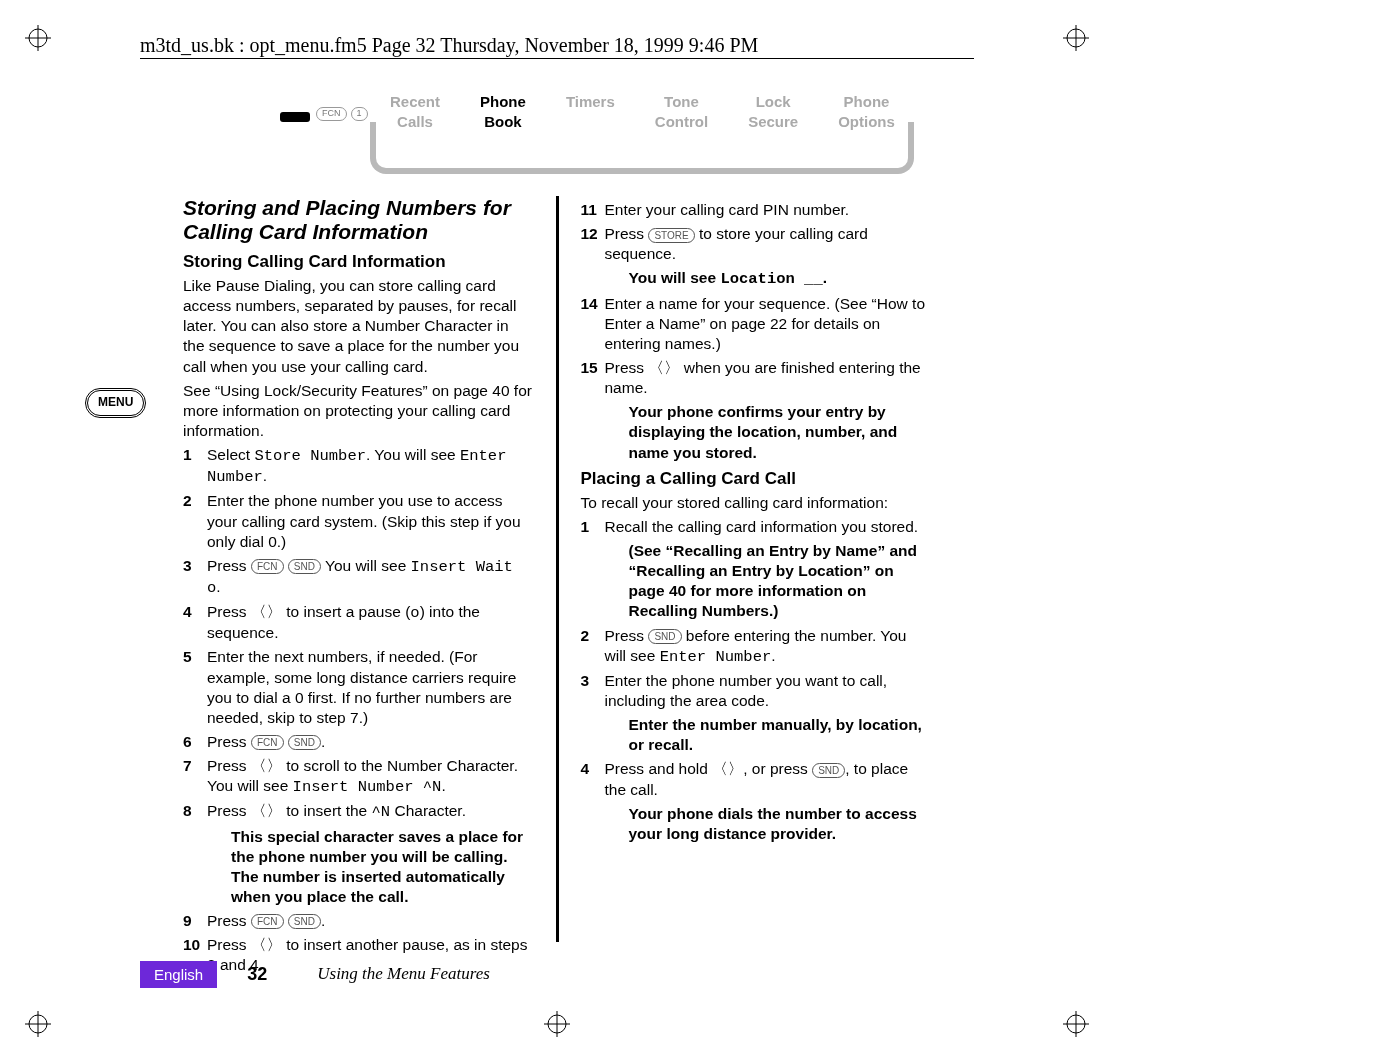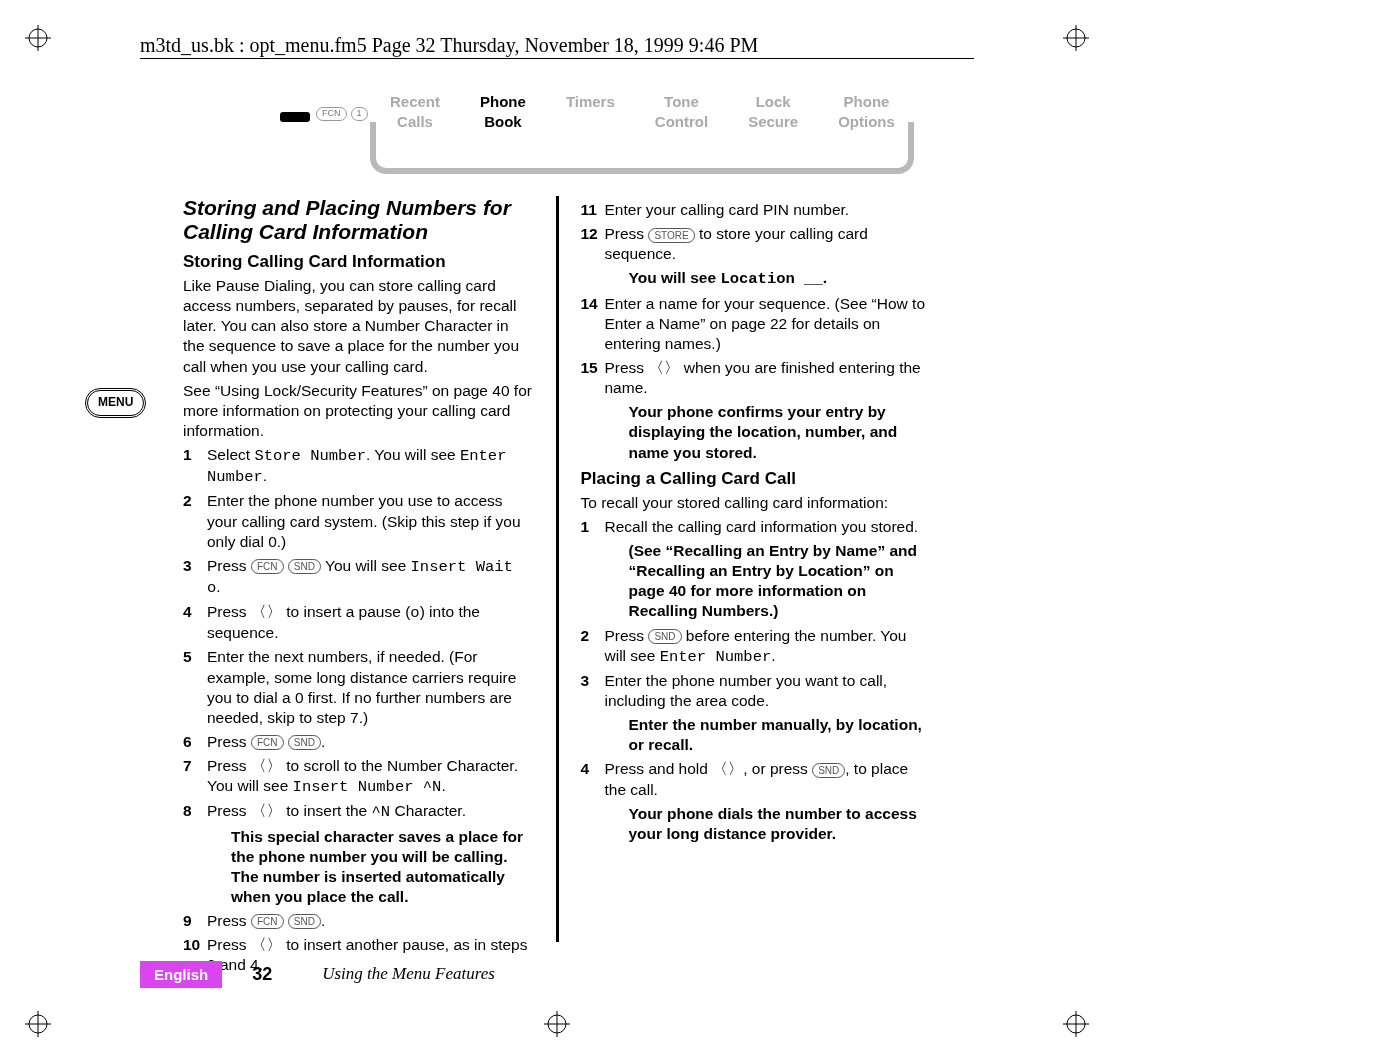--- a/index.html
+++ b/index.html
@@ -33,21 +33,21 @@
   p{margin:4px 0;}
   .num{display:flex;margin:4px 0;}
   .num .n{flex:0 0 24px;font-weight:bold;}
   .num .t{flex:1;}
   .num .sub{margin-left:24px;display:block;margin-top:4px;font-weight:bold;}
   .pix{font-family:"Courier New",monospace;}
   .btn{display:inline-block;border:1px solid #555;border-radius:10px;padding:0 5px;font-size:10px;color:#555;vertical-align:middle;}
   .menu-badge{position:absolute;left:85px;top:388px;}
   .menu-badge .outer{border:3px double #000;border-radius:22px;padding:4px 10px;font-weight:bold;font-size:12px;}
   .footer{position:absolute;bottom:74px;left:140px;right:140px;display:flex;align-items:center;gap:30px;font-size:15px;}
-  .footer .lang{background:#d946ef;color:#fff;font-weight:bold;padding:4px 14px;}
+  .footer .lang{background:#6d28d9;color:#fff;font-weight:normal;padding:4px 14px;}
   .footer .pn{font-weight:bold;font-size:18px;}
   .footer .chap{font:italic 17px "Times New Roman",serif;margin-left:20px;}
 </style>
 </head>
 <body>
 
 <div class="page">
 
   <div class="crop tl">
       <svg width="26" height="26">

